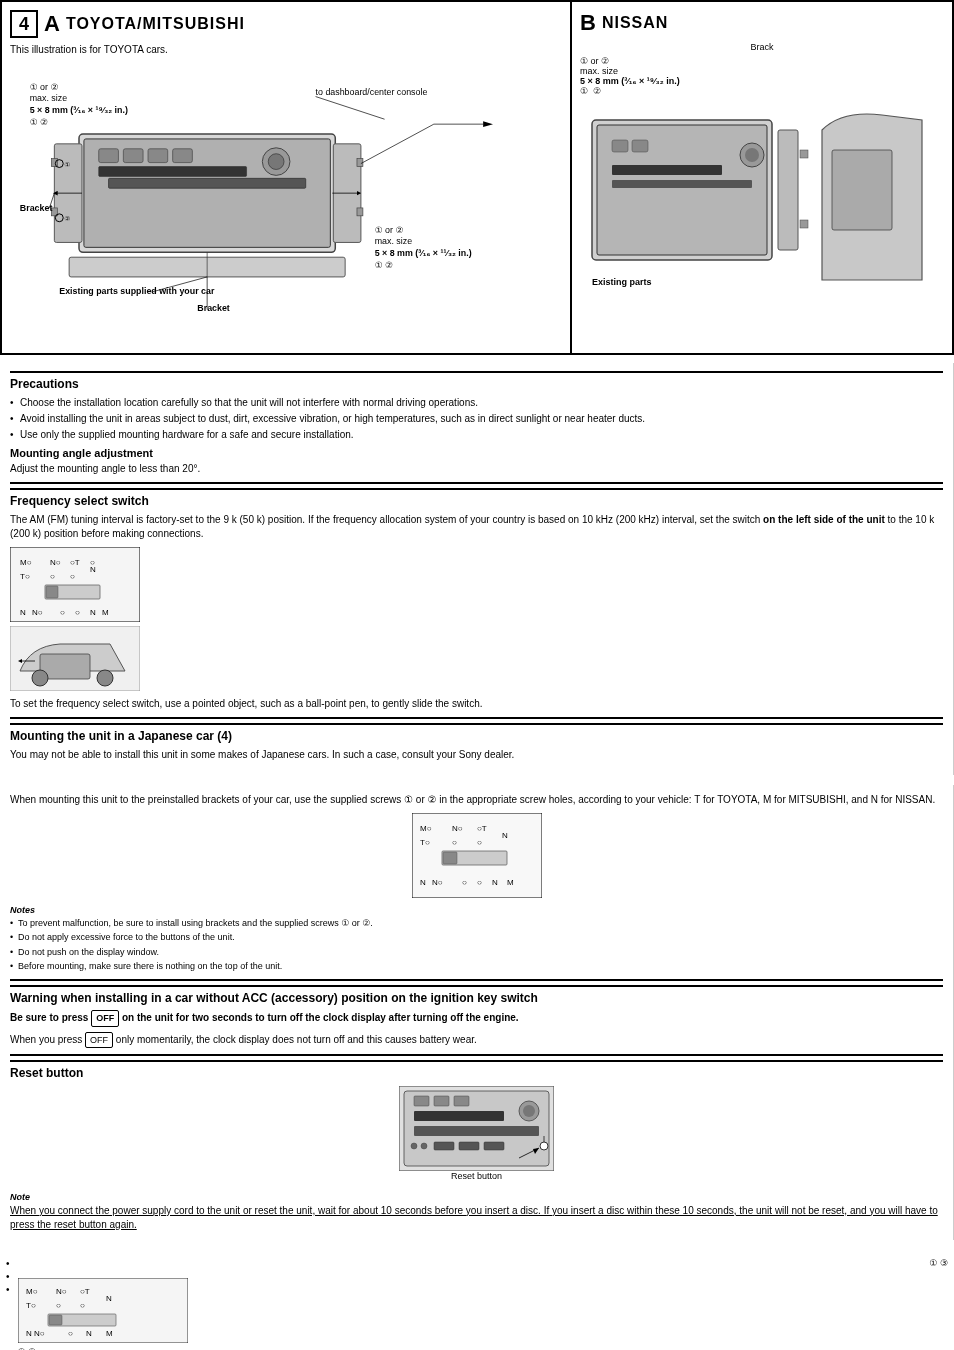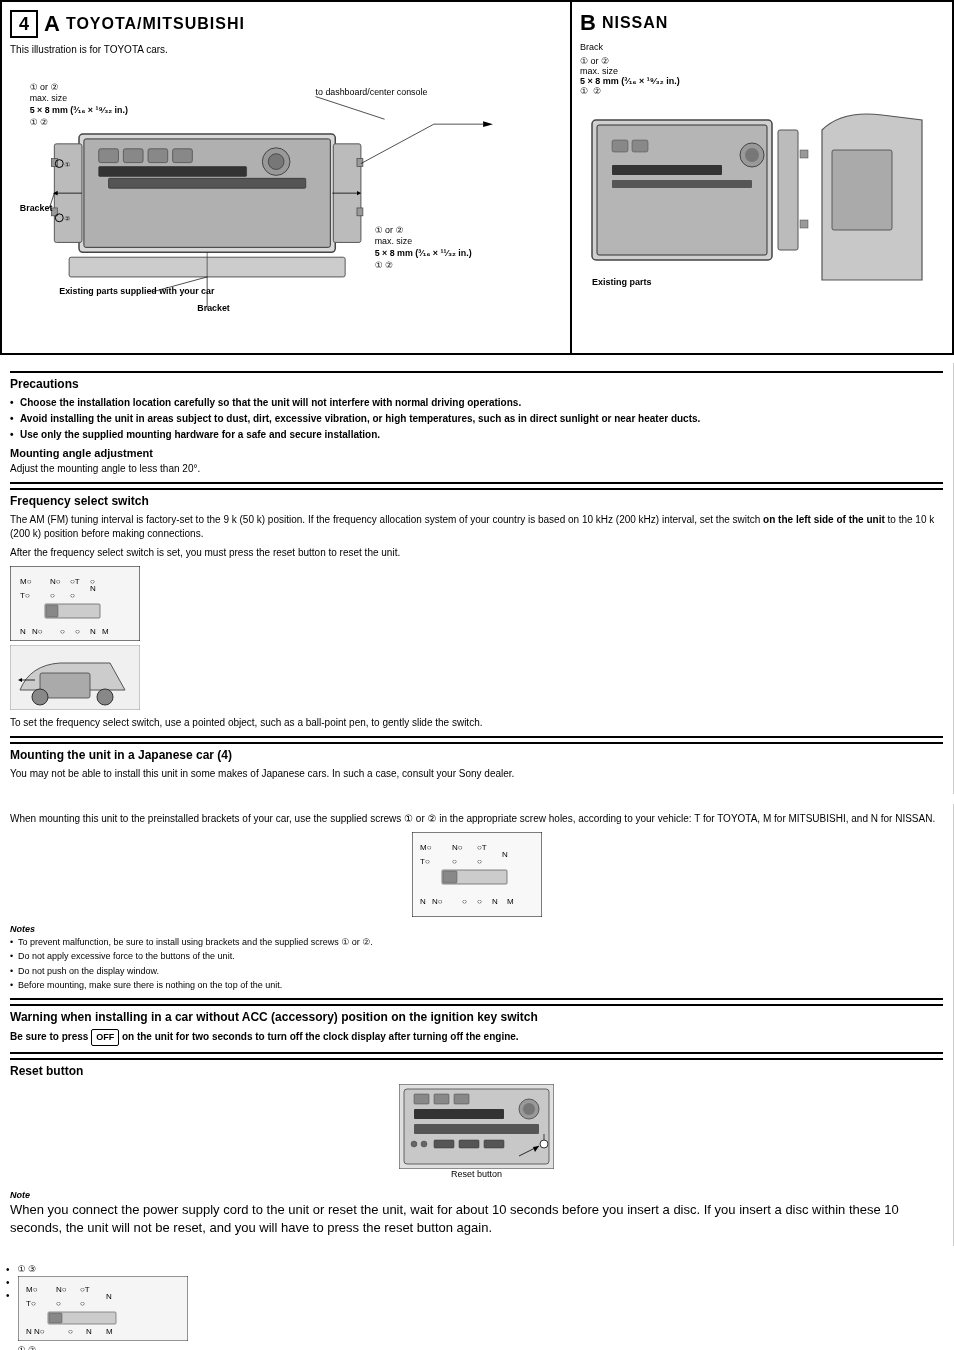--- a/index.html
+++ b/index.html
@@ -111,21 +111,20 @@
     p.body-text {
       font-size: 10px;
       line-height: 1.4;
       margin-bottom: 5px;
     }
 
     ul.bullet-list {
       list-style: none;
       padding-left: 0;
       margin-bottom: 5px;
-      font-weight: bold;
     }
 
     ul.bullet-list li {
       font-size: 10px;
       line-height: 1.4;
       padding-left: 10px;
       position: relative;
       margin-bottom: 2px;
     }
 
@@ -282,21 +281,21 @@
       </defs>
     </svg>
   </div>
 
   <div class="section-b">
     <div class="section-header">
       <span class="section-letter">B</span>
       <span class="section-title">NISSAN</span>
     </div>
 
-    <div style="font-size:9px; text-align:left; margin-bottom:4px;">Brack</div>
+    <div style="font-size:9px; text-align:center; margin-bottom:4px;">Brack</div>
 
     
     <div style="font-size:9px; margin-bottom:4px;">
       <span>① or ②</span><br>
       <span>max. size</span><br>
       <strong>5 × 8 mm (³⁄₁₆ × ¹⁹⁄₃₂ in.)</strong><br>
       <span>①</span>&nbsp;&nbsp;<span>②</span>
     </div>
 
     
@@ -338,21 +337,20 @@
       <li>Use only the supplied mounting hardware for a safe and secure installation.</li>
     </ul>
 
     <h3 class="sub-heading">Mounting angle adjustment</h3>
     <p class="body-text">Adjust the mounting angle to less than 20°.</p>
 
     <div class="section-divider"></div>
 
     <h2 class="section-heading">Frequency select switch</h2>
     <p class="body-text">The AM (FM) tuning interval is factory-set to the 9 k (50 k) position. If the frequency allocation system of your country is based on 10 kHz (200 kHz) interval, set the switch <strong>on the left side of the unit</strong> to the 10 k (200 k) position before making connections.</p>
-    <p class="body-text">After the frequency select switch is set, you must press the reset button to reset the unit.</p>
 
     <div style="display:flex; flex-direction:column; align-items:flex-start; margin: 6px 0;">
       <svg width="130" height="75" viewBox="0 0 130 75">
         <rect x="0" y="0" width="130" height="75" fill="#f5f5f5" stroke="#000" stroke-width="1"></rect>
 
         <text x="10" y="18" font-size="8" font-family="Arial">M○</text>
         <text x="10" y="32" font-size="8" font-family="Arial">T○</text>
         <text x="40" y="18" font-size="8" font-family="Arial">N○</text>
         <text x="60" y="18" font-size="8" font-family="Arial">○T</text>
         <text x="40" y="32" font-size="8" font-family="Arial">○</text>
@@ -434,20 +432,21 @@
     </div>
 
     <div class="section-divider"></div>
 
     <h2 class="warning-heading">Warning when installing in a car without ACC (accessory) position on the ignition key switch</h2>
 
     <p class="body-text">
       <strong>Be sure to press <span class="off-button">OFF</span> on the unit for two seconds to turn off the clock display after turning off the engine.</strong>
     </p>
 
+    <p class="body-text">When you press <span class="off-button">OFF</span> only momentarily, the clock display does not turn off and this causes battery wear.</p>
 
     <div class="section-divider"></div>
 
     <h2 class="section-heading">Reset button</h2>
 
     <div style="display:flex; flex-direction:column; align-items:center; margin: 6px 0;">
       <svg width="155" height="85" viewBox="0 0 155 85">
         <rect x="0" y="0" width="155" height="85" fill="#e0e0e0" stroke="#555" stroke-width="1.2"></rect>
 
         <rect x="5" y="5" width="145" height="75" rx="3" fill="#c8c8c8" stroke="#444" stroke-width="0.8"></rect>
@@ -473,35 +472,35 @@
         <circle cx="25" cy="60" r="3" fill="#666" stroke="#444" stroke-width="0.5"></circle>
         <rect x="35" y="56" width="20" height="8" rx="1" fill="#555" stroke="#333" stroke-width="0.5"></rect>
         <rect x="60" y="56" width="20" height="8" rx="1" fill="#555" stroke="#333" stroke-width="0.5"></rect>
         <rect x="85" y="56" width="20" height="8" rx="1" fill="#555" stroke="#333" stroke-width="0.5"></rect>
       </svg>
       <div class="diagram-caption">Reset button</div>
     </div>
 
     <div class="notes-section">
       <div class="note-title">Note</div>
-      <p style="font-size:13px; line-height:1.4;">When you connect the power supply cord to the unit or reset the unit, wait for about 10 seconds before you insert a disc. If you insert a disc within these 10 seconds, the unit will not be reset, and you will have to press the reset button again.</p>
+      <p style="font-size:10px; line-height:1.4;text-decoration:underline;">When you connect the power supply cord to the unit or reset the unit, wait for about 10 seconds before you insert a disc. If you insert a disc within these 10 seconds, the unit will not be reset, and you will have to press the reset button again.</p>
     </div>
   </div>
 
   <div class="right-col">
 
     <div style="display:flex; gap:8px; margin-bottom:6px;">
       <div style="flex:0 0 auto;">
         <div style="font-size:10px; margin-bottom:2px;">•</div>
         <div style="font-size:10px; margin-bottom:2px;">•</div>
         <div style="font-size:10px; margin-bottom:2px;">•</div>
       </div>
       <div style="flex:1;">
 
-        <div style="font-size:9px; text-align:left; margin-bottom:2px;">①  ③</div>
+        <div style="font-size:9px; text-align:right; margin-bottom:10px;">①  ③</div>
 
         <svg width="170" height="65" viewBox="0 0 170 65" style="display:block; margin-bottom:4px;">
           <rect x="0" y="0" width="170" height="65" fill="#f5f5f5" stroke="#000" stroke-width="0.8"></rect>
           <text x="8" y="16" font-size="8" font-family="Arial">M○</text>
           <text x="38" y="16" font-size="8" font-family="Arial">N○</text>
           <text x="62" y="16" font-size="8" font-family="Arial">○T</text>
           <text x="8" y="30" font-size="8" font-family="Arial">T○</text>
           <text x="38" y="30" font-size="8" font-family="Arial">○</text>
           <text x="62" y="30" font-size="8" font-family="Arial">○</text>
           <text x="88" y="23" font-size="8" font-family="Arial">N</text>

